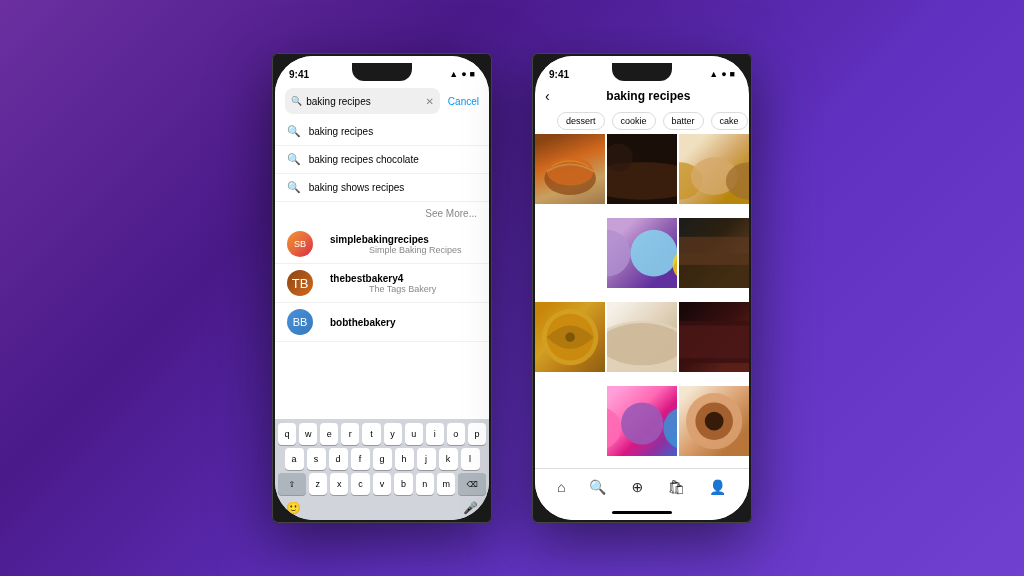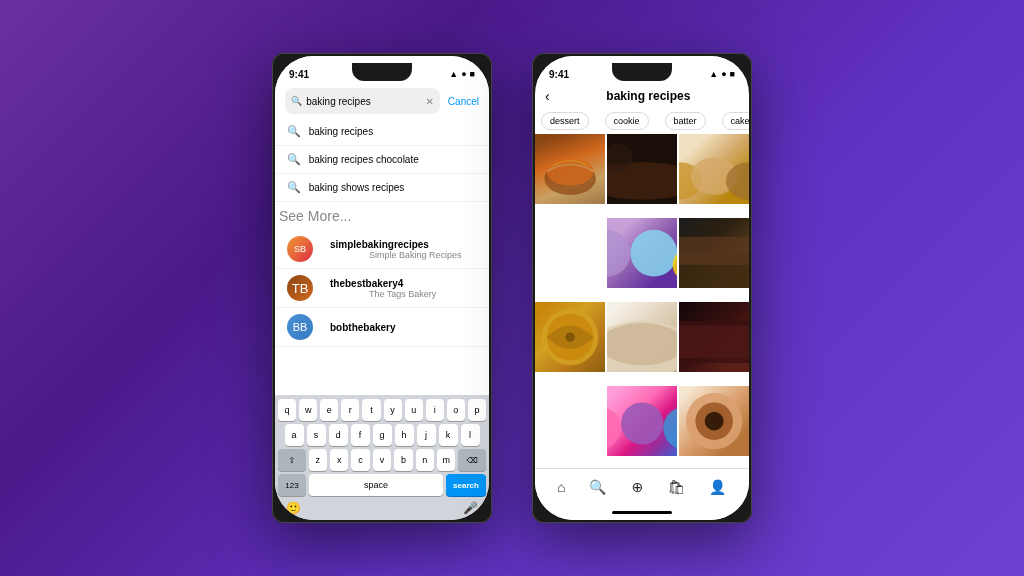--- a/index.html
+++ b/index.html
@@ -13,21 +13,21 @@
       gap: 40px;
       font-family: -apple-system, BlinkMacSystemFont, 'Helvetica Neue', sans-serif;
       overflow: hidden;
     }
 
     
     .phone {
       width: 220px;
       height: 470px;
       background: #1a1a1a;
-      border-radius: 12px;
+      border-radius: 6px;
       padding: 3px;
       box-shadow: 0 20px 60px rgba(0,0,0,0.5), inset 0 0 0 1px #444;
       position: relative;
     }
     .phone-inner {
       width: 100%;
       height: 100%;
       background: #fff;
       border-radius: 38px;
       overflow: hidden;
@@ -114,23 +114,24 @@
       display: flex;
       align-items: center;
       padding: 7px 12px;
       gap: 8px;
       border-bottom: 0.5px solid #f0f0f0;
     }
     .suggestion-icon { color: #888; font-size: 11px; }
     .suggestion-text { font-size: 10px; color: #000; }
 
     .see-more {
-      padding: 6px 4px;
-      font-size: 14px;
+      padding: 6px 12px;
+      font-size: 10px;
       color: #888;
+      text-align: right;
     }
 
     .account-item {
       display: flex;
       align-items: center;
       padding: 6px 12px;
       gap: 8px;
       border-bottom: 0.5px solid #f0f0f0;
     }
     .account-avatar {
@@ -202,22 +203,22 @@
       align-items: center;
       padding: 4px 10px;
       gap: 8px;
       flex-shrink: 0;
     }
     .back-btn { font-size: 14px; color: #000; }
     .results-title { font-size: 12px; font-weight: 700; text-align: center; flex: 1; }
 
     .filter-row {
       display: flex;
-      gap: 16px;
-      padding: 4px 6px;
+      gap: 7px;
+      padding: 4px 22px;
       flex-shrink: 0;
       overflow: hidden;
     }
     .filter-chip {
       border: 1px solid #dbdbdb;
       border-radius: 12px;
       padding: 3px 8px;
       font-size: 9px;
       color: #000;
       white-space: nowrap;
@@ -366,25 +367,20 @@
         <div class="key gray wide">⇧</div>
         <div class="key">z</div>
         <div class="key">x</div>
         <div class="key">c</div>
         <div class="key">v</div>
         <div class="key">b</div>
         <div class="key">n</div>
         <div class="key">m</div>
         <div class="key gray wide">⌫</div>
       </div>
-      <div class="key-bottom-row">
-        <div class="key-num">123</div>
-        <div class="key-space">space</div>
-        <div class="key-search">search</div>
-      </div>
       <div class="emoji-mic-row">
         <span style="font-size:12px;">🙂</span>
         <span style="font-size:12px;">🎤</span>
       </div>
     </div>
   </div>
 </div>
 
 <div class="phone">
   <div class="notch"></div>

